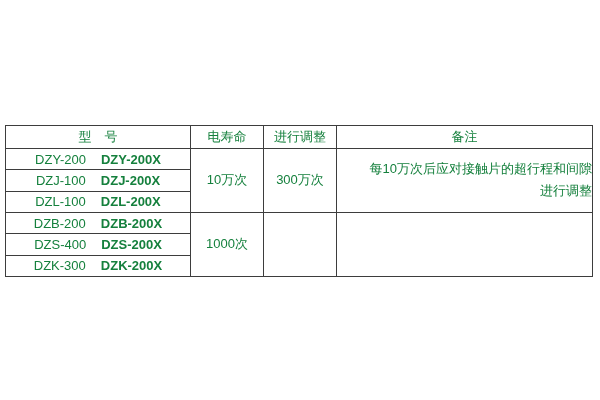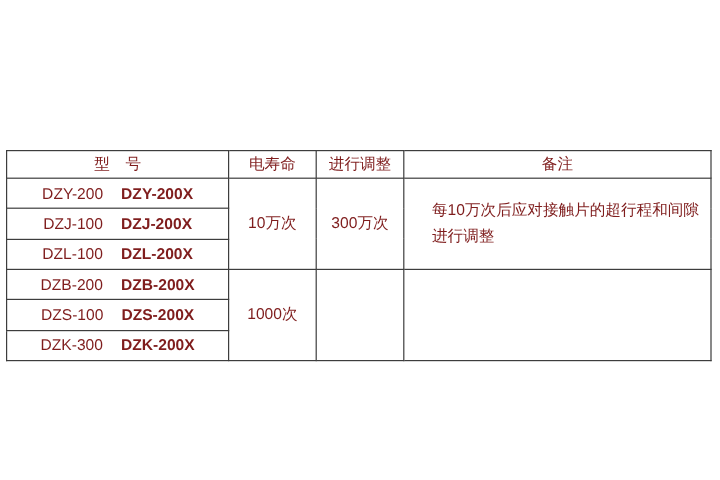--- a/index.html
+++ b/index.html
@@ -16,25 +16,25 @@
     width: 600px;
     height: 400px;
     background: #ffffff;
     overflow: hidden;
   }
   table.spec-table {
     position: absolute;
     left: 5px;
     top: 125px;
     width: 588px;
-    height: 176px;
+    height: 152px;
     border-collapse: collapse;
     table-layout: fixed;
     font-size: 13px;
-    color: #7f1d1d;
+    color: #15803d;
   }
   .spec-table th, .spec-table td {
     border: 1px solid #3d3d3d;
     padding: 0;
     background: #ffffff;
   }
   .spec-table th {
     font-weight: normal;
     font-size: 13px;
     height: 22px;
@@ -49,21 +49,21 @@
     margin-left: 15px;
     font-weight: bold;
   }
   td.center-cell {
     text-align: center;
     vertical-align: middle;
   }
   td.remarks-cell {
     vertical-align: middle;
     padding-left: 23px;
-    text-align: left;
+    text-align: right;
   }
   td.remarks-cell .remark-line {
     line-height: 14px;
   }
   td.remarks-cell .remark-line + .remark-line {
     margin-top: 8px;
   }
 </style>
 </head>
 <body>
@@ -114,21 +114,21 @@
         </td>
         <td class="center-cell" rowspan="3">1000次</td>
         <td class="center-cell" rowspan="3"></td>
         <td class="remarks-cell" rowspan="3">
           <div class="remark-line"></div>
           <div class="remark-line"></div>
         </td>
       </tr>
       <tr>
         <td class="model-cell">
-          <span class="model-primary">DZS-100</span><span class="model-variant">DZS-200X</span>
+          <span class="model-primary">DZS-400</span><span class="model-variant">DZS-200X</span>
         </td>
       </tr>
       <tr>
         <td class="model-cell">
           <span class="model-primary">DZK-300</span><span class="model-variant">DZK-200X</span>
         </td>
       </tr>
     </tbody>
   </table>
 </div>

